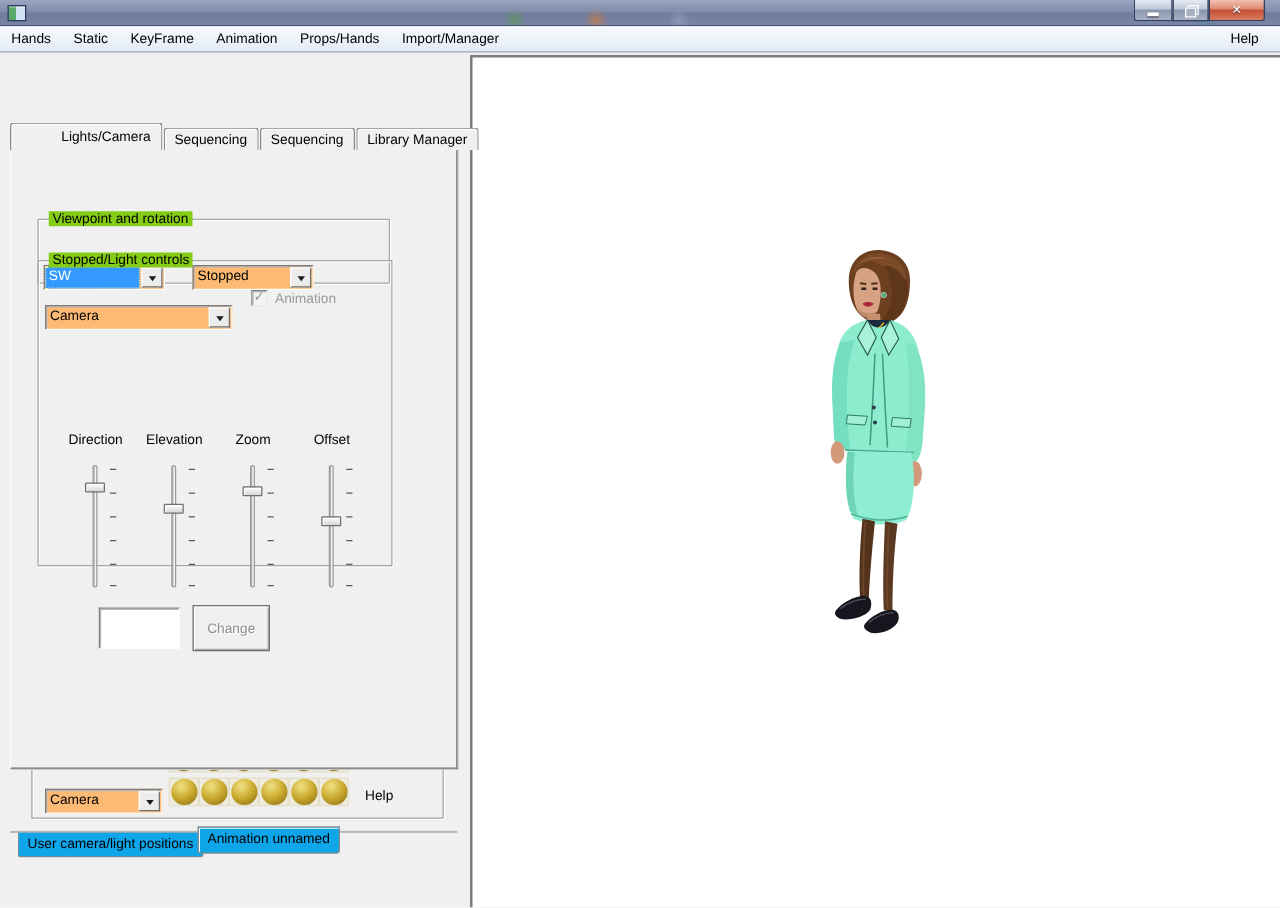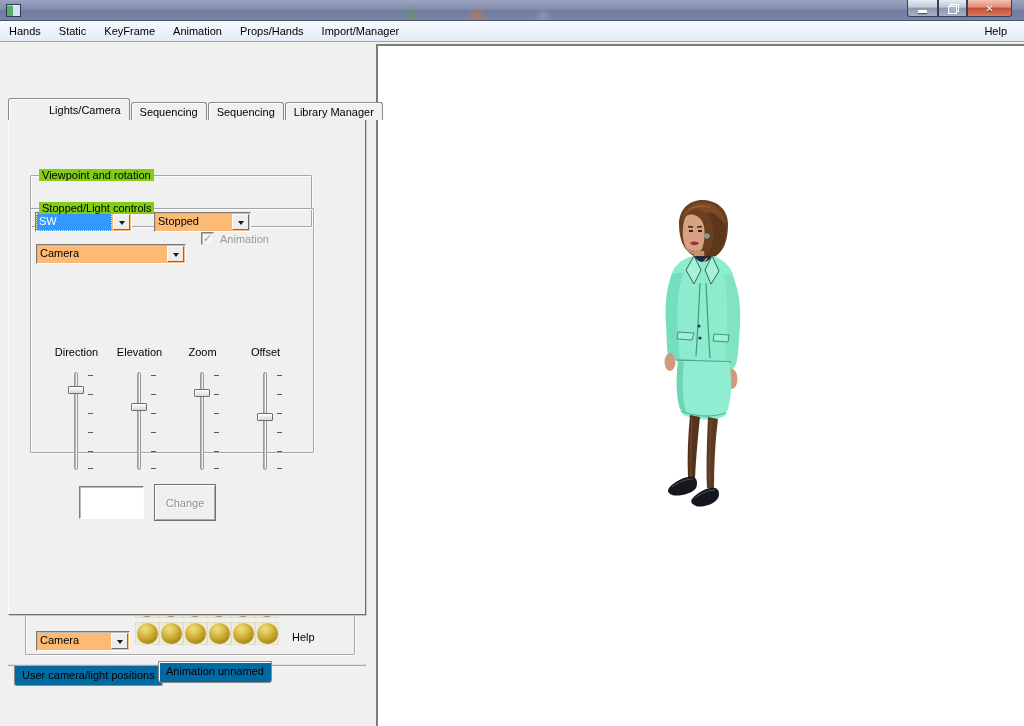--- a/index.html
+++ b/index.html
@@ -155,21 +155,21 @@
     border:1px solid #a08638;
   }
   .preset-circle-clear {
     width:21px; height:21px; border-radius:50%;
     background:radial-gradient(circle at 38% 28%, #ead978 8%, #cfae33 45%, #a3841c 78%, #6f5a0e);
   }
 
   
   .bottom-edge { position:absolute; left:8px; top:664px; width:358px; height:2px; background:linear-gradient(180deg,#fdfdfd,#8a8a8a); z-index:1; }
   .btab {
-    position:absolute; background:#0369a1; border:1px solid #8a8a8a;
+    position:absolute; background:#0ea5e9; border:1px solid #8a8a8a;
     border-radius:0 0 3px 3px; padding:3px 7px; white-space:nowrap;
   }
   .btab.inactive { left:14px; top:666px; height:20px; border-top:none; z-index:0; }
   .btab.active { left:158px; top:661px; height:22px; z-index:2; box-shadow:inset 1px 1px 0 #fdfdfd; }
 
   .abs { position:absolute; }
 </style>
 </head>
 <body>
 

